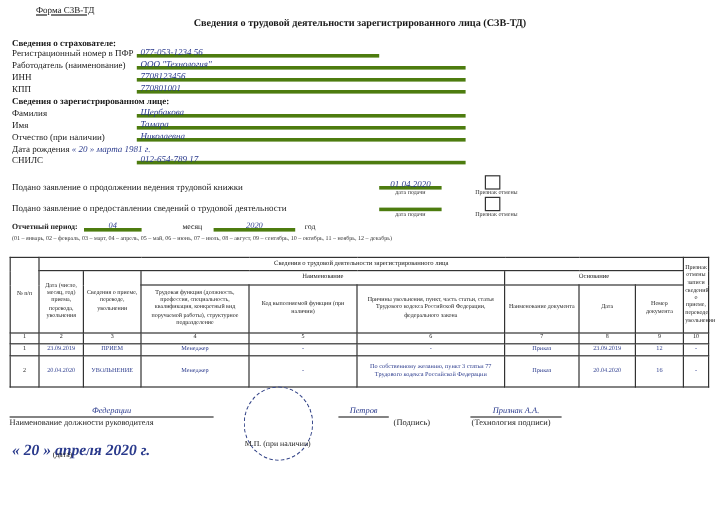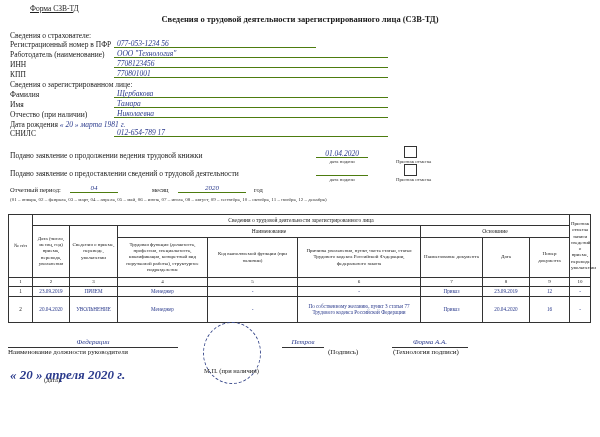--- a/index.html
+++ b/index.html
@@ -2,23 +2,23 @@
 <html><head>
 <meta charset="utf-8">
 <style>
   * { box-sizing: border-box; margin: 0; padding: 0; }
   html, body { width: 600px; height: 437px; background: #ffffff; overflow: hidden; }
   body { font-family: "Liberation Serif", "DejaVu Serif", serif; color: #1a1a1a; position: relative; font-size: 7px; }
   .abs { position: absolute; }
   .fill { color: #2a3a8c; font-style: italic; }
   .form-link { left: 10px; top: 4px; font-size: 7.5px; text-decoration: underline; color: #222; margin-left: 20px; }
   .title { left: 0; width: 600px; top: 14px; text-align: center; font-size: 8.5px; font-weight: bold; }
-  .sec-head { font-size: 7.5px; font-weight: normal; }
+  .sec-head { font-size: 7.5px; font-weight: bold; }
   .lbl { font-size: 7.5px; }
-  .line-field { position: absolute; border-bottom: 1px solid #4d7c0f; height: 9px; font-size: 7.5px; padding-left: 3px; line-height: 9px; font-style: italic; }
+  .line-field { position: absolute; border-bottom: 3px solid #4d7c0f; height: 9px; font-size: 7.5px; padding-left: 3px; line-height: 9px; font-style: italic; }
   .small { font-size: 5px; color: #333; }
   .checkbox { position: absolute; width: 13px; height: 12px; border: 1px solid #333; background: #fff; }
   table.main { position: absolute; left: 8px; top: 214px; width: 582px; border-collapse: collapse; table-layout: fixed; font-size: 5px; }
   table.main td, table.main th { border: 1px solid #333; text-align: center; vertical-align: middle; font-weight: normal; line-height: 1.25; padding: 1px; }
   table.main .row-data td { font-size: 5.2px; }
   table.main .fillcell { color: #2a3a8c; }
   .stamp { position: absolute; left: 203px; top: 322px; width: 58px; height: 62px; border: 1px dashed #3a4a8c; border-radius: 50%; }
   .sig-line { position: absolute; border-bottom: 1px solid #333; }
   .center { text-align: center; }
 </style>
@@ -146,20 +146,20 @@
 <div class="stamp"></div>
 
 <div class="abs fill center" style="left:8px; top:338px; width:170px; font-size:7px;">Федерации</div>
 <div class="sig-line" style="left:8px; top:347px; width:170px;"></div>
 <div class="abs lbl" style="left:8px; top:348px; font-size:7px;">Наименование должности руководителя</div>
 
 <div class="abs fill center" style="left:282px; top:338px; width:42px; font-size:7px;">Петров</div>
 <div class="sig-line" style="left:282px; top:347px; width:42px;"></div>
 <div class="abs lbl" style="left:283px; top:348px; font-size:7px;padding-left:45px;">(Подпись)</div>
 
-<div class="abs fill center" style="left:392px; top:338px; width:76px; font-size:7px;">Форма А.А.</div>
+<div class="abs fill center" style="left:392px; top:338px; width:76px; font-size:7px;">Признак А.А.</div>
 <div class="sig-line" style="left:392px; top:347px; width:76px;"></div>
 <div class="abs lbl" style="left:393px; top:348px; font-size:7px;">(Технология подписи)</div>
 
 <div class="abs lbl" style="left:204px; top:367px; font-size:6.5px;">М.П. (при наличии)</div>
 
 <div class="abs fill" style="left:10px; top:367px; font-size:13px;font-weight:bold;">« 20 »  апреля 2020  г.</div>
 <div class="abs lbl" style="left:44px; top:376px; font-size:6.5px;">(дата)</div>
 
 </body></html>

